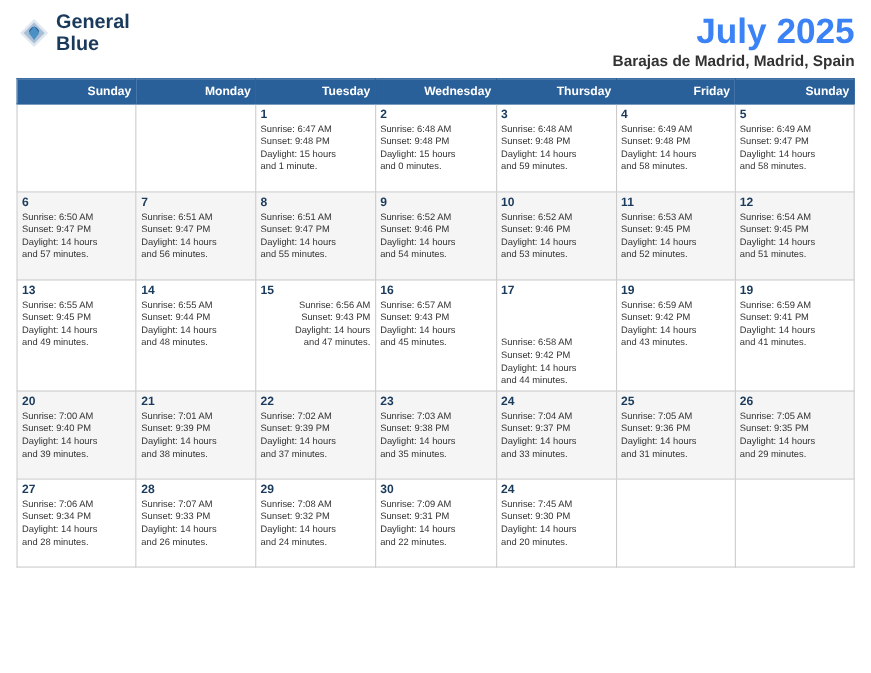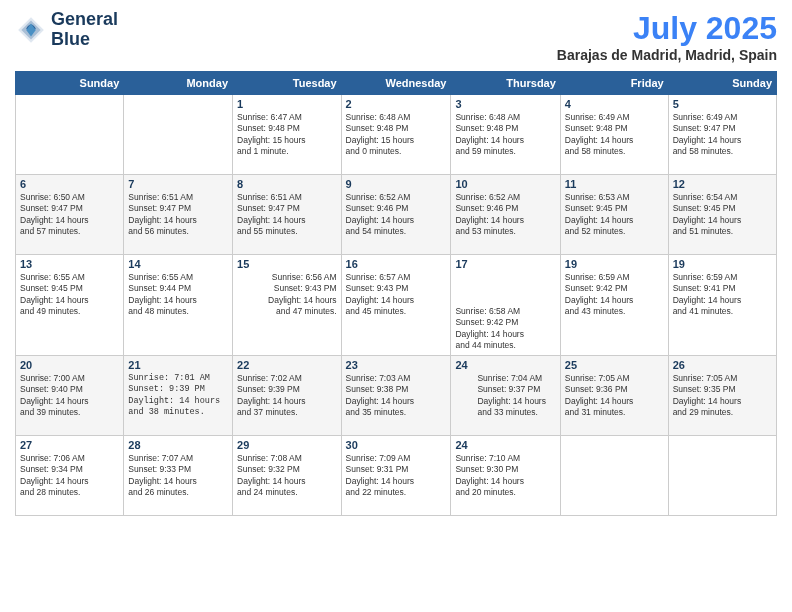--- a/index.html
+++ b/index.html
@@ -271,42 +271,42 @@
         <tr>
           <td>
             <span class="day-number">20</span>
             <div class="day-info" style="white-space: pre-line;">Sunrise: 7:00 AM
 Sunset: 9:40 PM
 Daylight: 14 hours
 and 39 minutes.</div>
           </td>
           <td>
             <span class="day-number">21</span>
-            <div class="day-info" style="white-space: pre-line; font-family: Liberation Mono, monospace;">Sunrise: 7:01 AM
+            <div class="day-info" style="white-space: pre-line;">Sunrise: 7:01 AM
 Sunset: 9:39 PM
 Daylight: 14 hours
 and 38 minutes.</div>
           </td>
           <td>
             <span class="day-number">22</span>
             <div class="day-info" style="white-space: pre-line;">Sunrise: 7:02 AM
 Sunset: 9:39 PM
 Daylight: 14 hours
 and 37 minutes.</div>
           </td>
           <td>
             <span class="day-number">23</span>
             <div class="day-info" style="white-space: pre-line;">Sunrise: 7:03 AM
 Sunset: 9:38 PM
 Daylight: 14 hours
 and 35 minutes.</div>
           </td>
           <td>
             <span class="day-number">24</span>
-            <div class="day-info" style="white-space: pre-line; margin-left: 22px;">Sunrise: 7:04 AM
+            <div class="day-info" style="white-space: pre-line;">Sunrise: 7:04 AM
 Sunset: 9:37 PM
 Daylight: 14 hours
 and 33 minutes.</div>
           </td>
           <td>
             <span class="day-number">25</span>
             <div class="day-info" style="white-space: pre-line;">Sunrise: 7:05 AM
 Sunset: 9:36 PM
 Daylight: 14 hours
 and 31 minutes.</div>
@@ -343,21 +343,21 @@
           </td>
           <td>
             <span class="day-number">30</span>
             <div class="day-info" style="white-space: pre-line;">Sunrise: 7:09 AM
 Sunset: 9:31 PM
 Daylight: 14 hours
 and 22 minutes.</div>
           </td>
           <td>
             <span class="day-number">24</span>
-            <div class="day-info" style="white-space: pre-line;">Sunrise: 7:10 AM
+            <div class="day-info" style="white-space: pre-line;">Sunrise: 7:45 AM
 Sunset: 9:30 PM
 Daylight: 14 hours
 and 20 minutes.</div>
           </td>
           <td class="empty-cell"></td>
           <td class="empty-cell"></td>
         </tr>
       </tbody>
   </table>
 </div>

